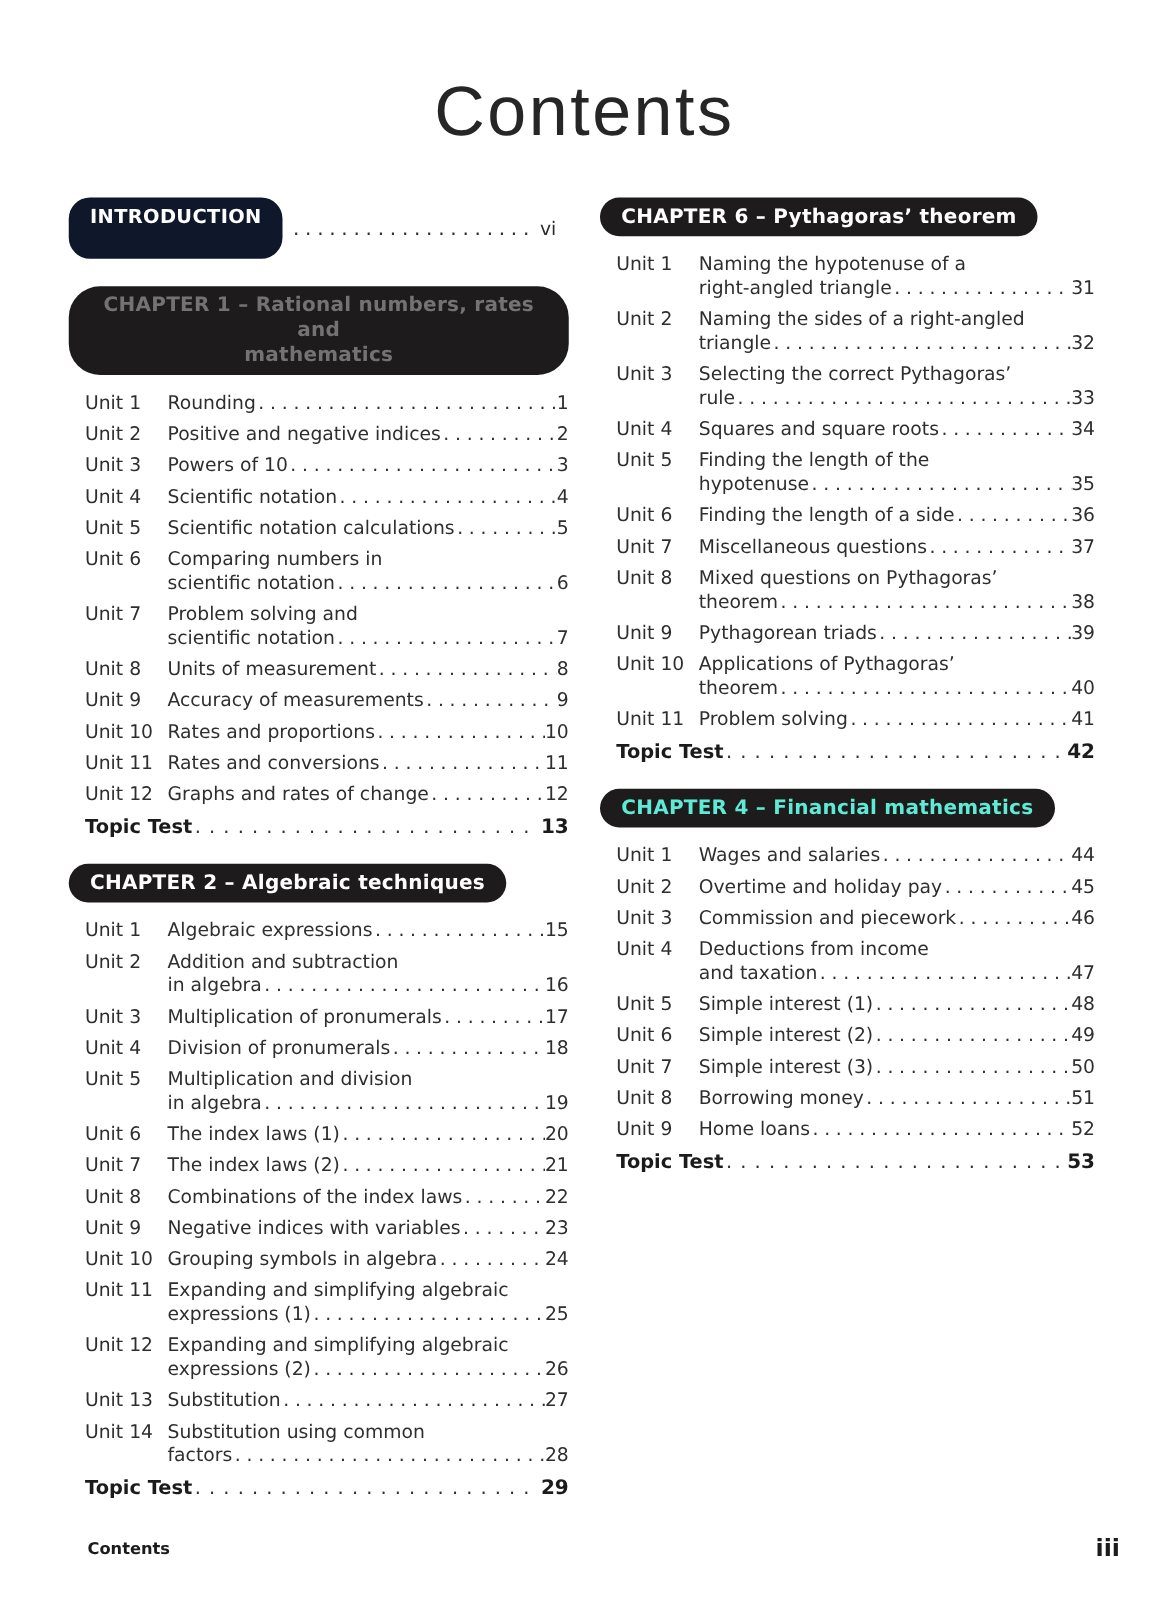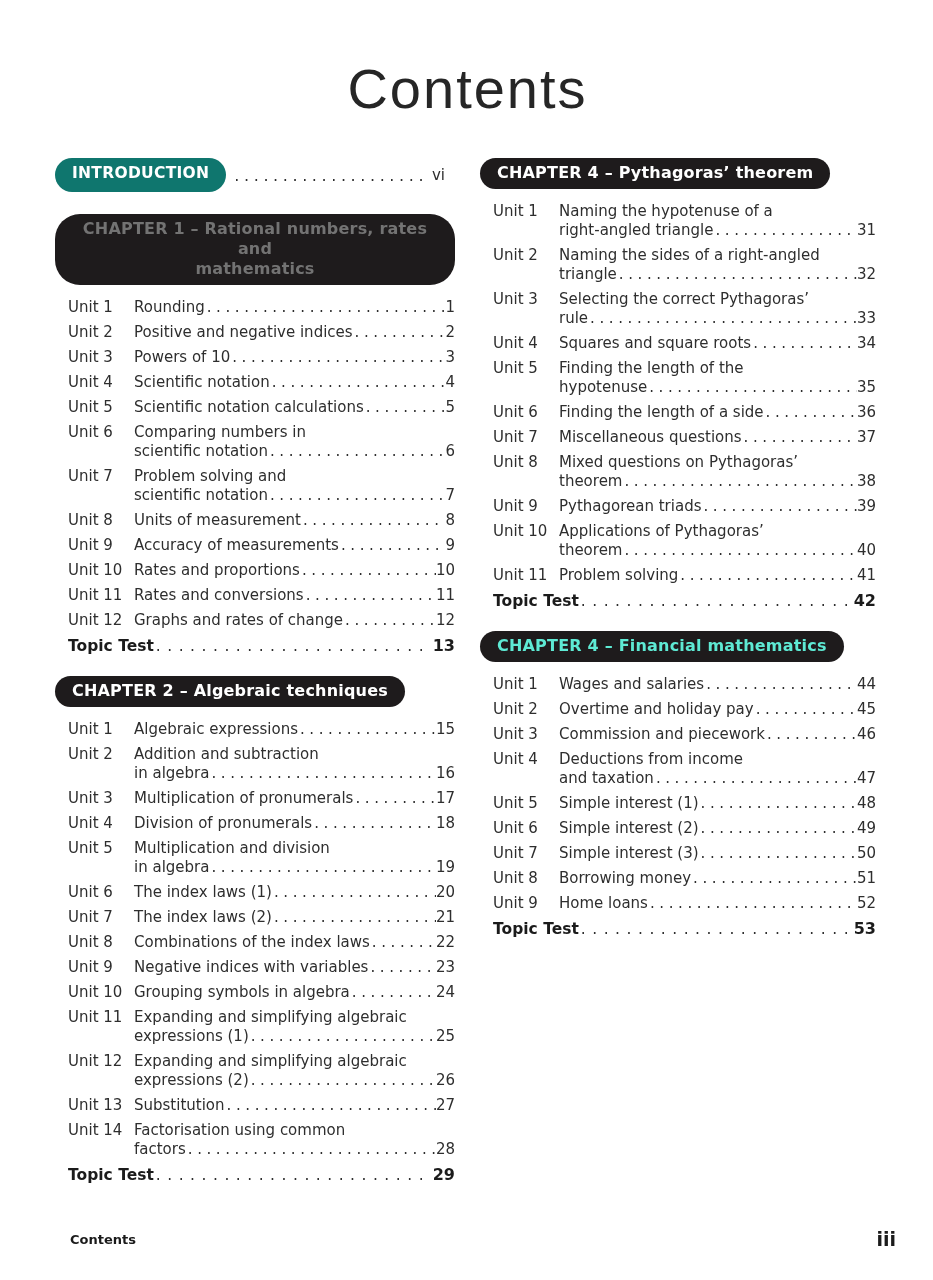--- a/index.html
+++ b/index.html
@@ -27,24 +27,24 @@
   .col { box-sizing: border-box; }
   .col-left  { width: 400px; }
   .col-right { width: 396px; }
 
   
   .intro-row {
     display: flex; align-items: center;
     margin-bottom: 22px; padding-right: 10px;
   }
   .pill {
-    background: #0f766e; color: #ffffff;
+    background: #0f172a; color: #ffffff;
     font-weight: bold; font-size: 15.5px; line-height: 19px;
     letter-spacing: 0.3px;
-    padding: 6px 17px 9px; border-radius: 17px;
+    padding: 6px 17px 24px; border-radius: 17px;
     white-space: nowrap;
   }
   .intro-row .dots { margin-left: 6px; }
   .intro-page { font-size: 15px; margin-left: 3px; }
 
   
   .badge {
     background: #1e1b1c; color: #ffffff;
     font-weight: bold; font-size: 16px; line-height: 20px;
     letter-spacing: 0.2px;
@@ -384,38 +384,38 @@
               <div class="lastline">
                 <div class="ltext">Substitution</div>
                 <div class="dots"></div>
                 <div class="pg">27</div>
               </div>
             </div>
           </div>
           <div class="entry">
             <div class="unit">Unit 14</div>
             <div class="title">
-              <div class="tline">Factorisation using common</div>
+              <div class="tline">Substitution using common</div>
               <div class="lastline">
                 <div class="ltext">factors</div>
                 <div class="dots"></div>
                 <div class="pg">28</div>
               </div>
             </div>
           </div>
         </div>
         <div class="tt">
           <div class="ttlabel">Topic Test</div>
           <div class="dots"></div>
           <div class="pg">29</div>
         </div>
       </div>
     <div class="col col-right">
         <div class="badge" style="background: rgb(30, 27, 28); color: rgb(255, 255, 255);">
-          <div class="badge-line">CHAPTER 4 – Pythagoras’ theorem</div>
+          <div class="badge-line">CHAPTER 6 – Pythagoras’ theorem</div>
         </div>
         <div class="entries">
           <div class="entry">
             <div class="unit">Unit 1</div>
             <div class="title">
               <div class="tline">Naming the hypotenuse of a</div>
               <div class="lastline">
                 <div class="ltext">right-angled triangle</div>
                 <div class="dots"></div>
                 <div class="pg">31</div>

